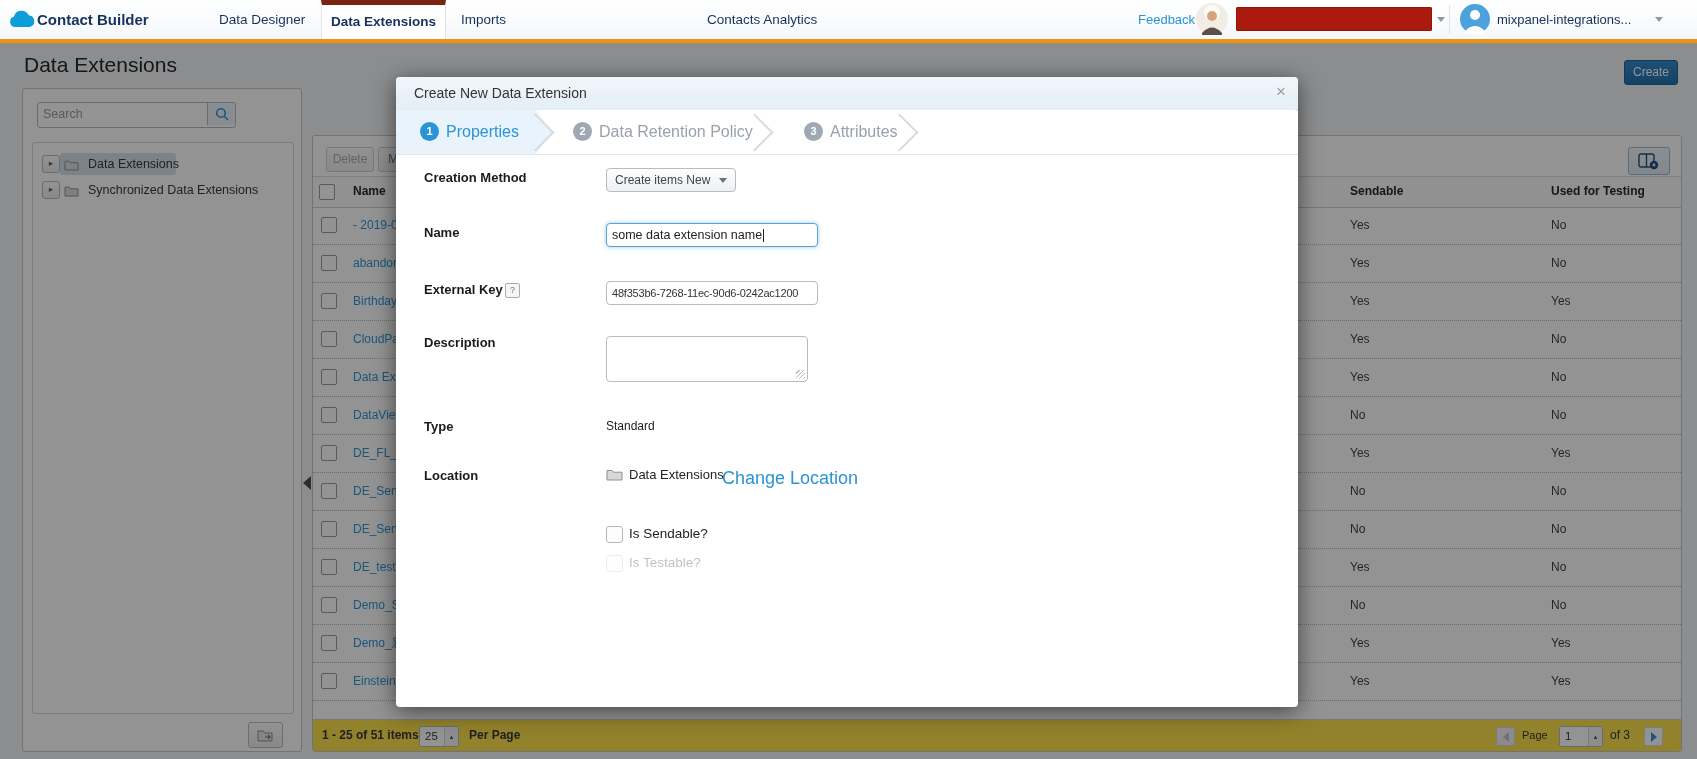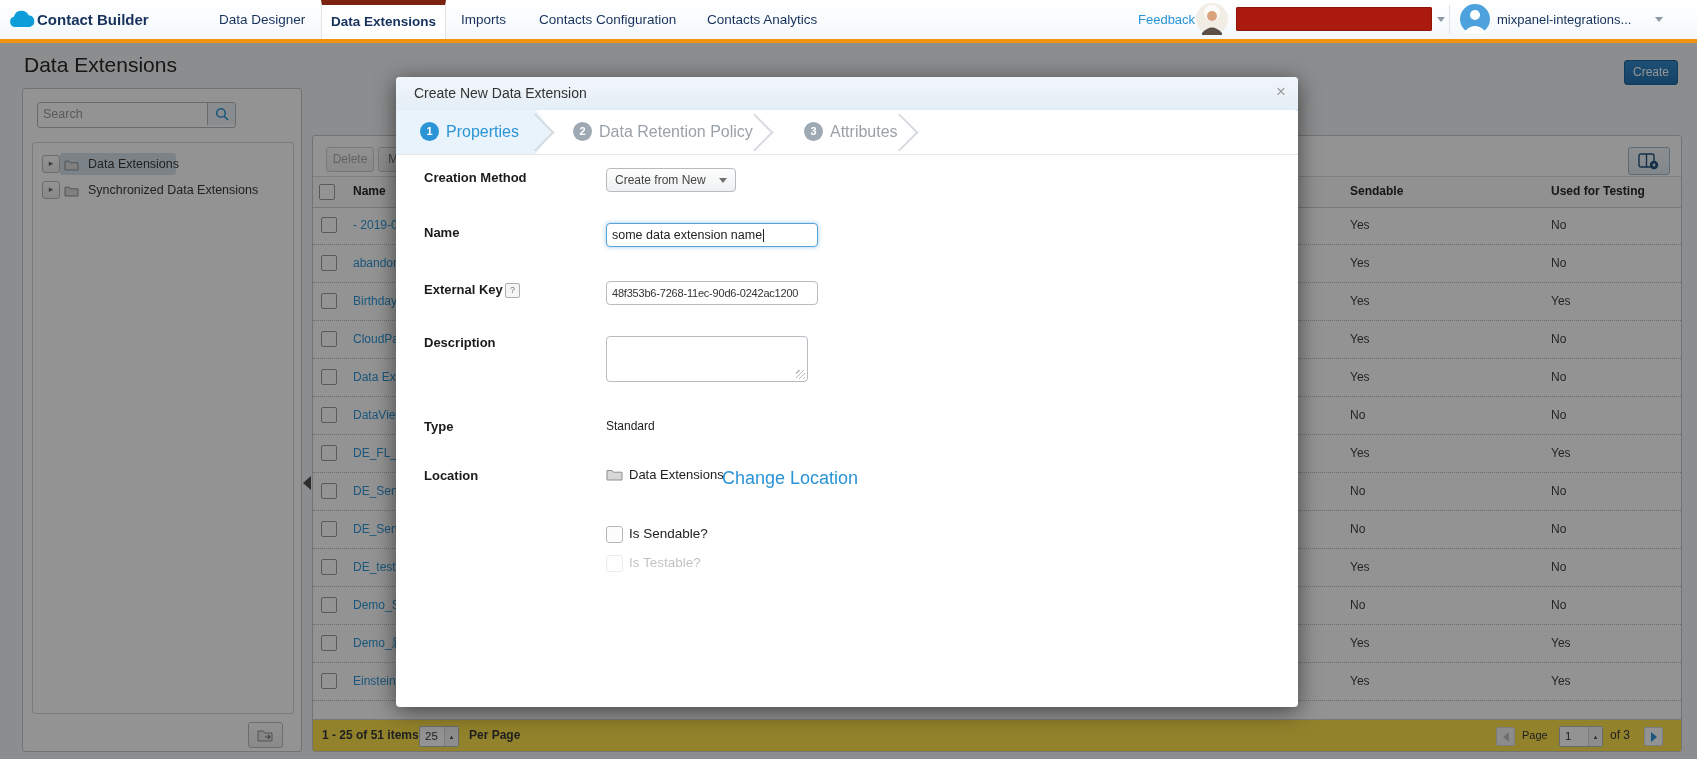--- a/index.html
+++ b/index.html
@@ -153,21 +153,20 @@
   <span class="logo">
     <svg width="26" height="18" viewBox="0 0 26 18">
         <path d="M20.8 17H6.2A5.2 5.2 0 0 1 4.9 6.8 7.8 7.8 0 0 1 19.6 5.2 6 6 0 0 1 20.8 17z" fill="#0d9dd9"></path>
       </svg>
   </span>
   <span class="app-title">Contact Builder</span>
 
   <div class="nav-tab t-dd">Data Designer</div>
   <div class="nav-tab t-active">Data Extensions</div>
   <div class="nav-tab t-imports">Imports</div>
-  <div class="nav-tab t-cc">Contacts Configuration</div>
   <div class="nav-tab t-ca">Contacts Analytics</div>
 
   <span class="feedback">Feedback</span>
   <span class="einstein">
     <svg width="32" height="32">
         <circle cx="16" cy="16" r="16" fill="#f1ece4"></circle>
         <circle cx="16" cy="10" r="8" fill="#fbfbf9"></circle>
         <circle cx="16" cy="13" r="5" fill="#d7a27c"></circle>
         <path d="M6 30 q10 -11 20 0 v2 h-20z" fill="#5c5048"></path>
       </svg>
@@ -367,21 +366,21 @@
     <span class="step-circle sc1">1</span>
     <span class="step-label sl1">Properties</span>
     <span class="step-circle sc2">2</span>
     <span class="step-label sl2">Data Retention Policy</span>
     <span class="step-circle sc3">3</span>
     <span class="step-label sl3">Attributes</span>
   </div>
 
   <span class="m-label l-cm">Creation Method</span>
   <span class="dd-btn">
-    <span class="txt">Create from New</span>
+    <span class="txt">Create items New</span>
     <span class="caret dd-caret"></span>
   </span>
 
   <span class="m-label l-name">Name</span>
   <div class="finput in-name"><span>some data extension name</span><span class="text-cursor"></span></div>
 
   <span class="m-label l-ek">External Key</span>
   <span class="help-icon">?</span>
   <div class="finput in-ek">48f353b6-7268-11ec-90d6-0242ac1200</div>
 

